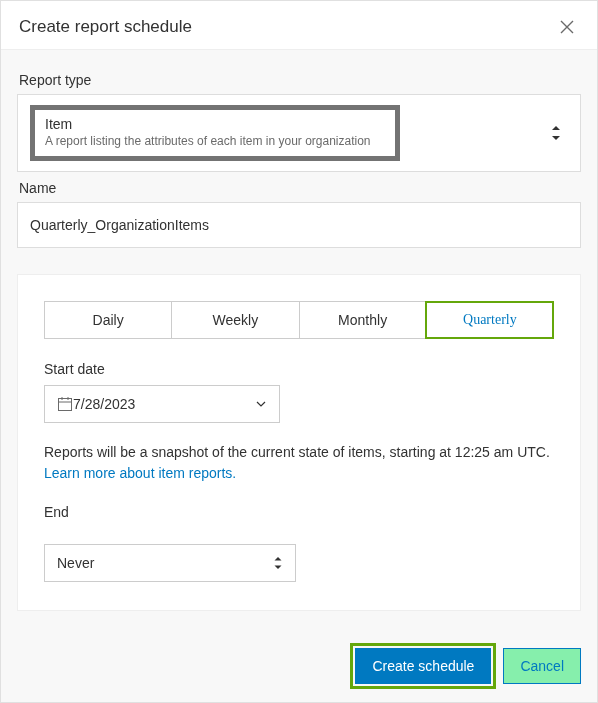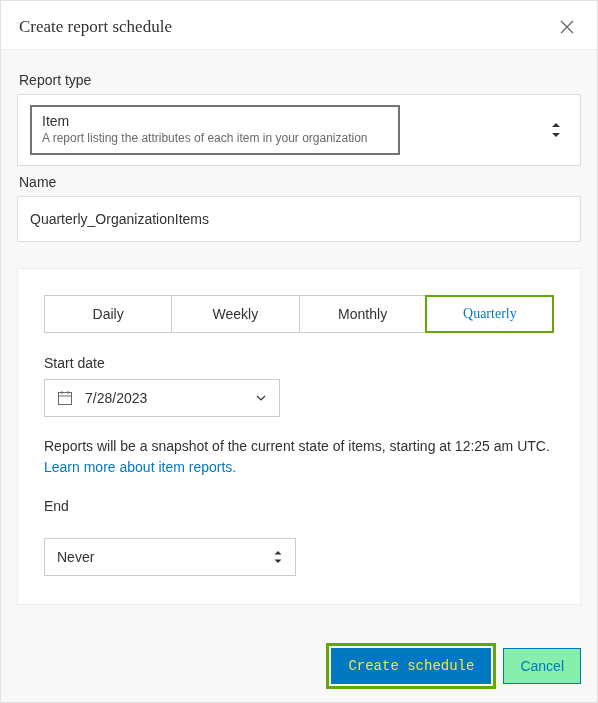--- a/index.html
+++ b/index.html
@@ -25,21 +25,20 @@
     align-items: center;
     justify-content: space-between;
     padding: 14px 18px 10px 18px;
     background: #fff;
     border-bottom: 1px solid #eee;
   }
   .modal-title {
     font-size: 17px;
     font-weight: 400;
     color: #323232;
-    font-family: Liberation Serif, serif;
   }
   .close-btn {
     width: 24px; height: 24px;
     display: flex; align-items: center; justify-content: center;
     cursor: pointer;
     color: #6a6a6a;
   }
   .body {
     padding: 14px 16px 0 16px;
     flex: 1;
@@ -52,21 +51,21 @@
   }
   .select-card {
     background: #fff;
     border: 1px solid #ddd;
     padding: 10px 12px;
     position: relative;
     display: flex;
     align-items: center;
   }
   .select-inner {
-    border: 2px solid #737373;
+    border: 5px solid #737373;
     padding: 6px 10px 8px 10px;
     flex: 1;
     margin-right: 28px;
     background: #fff;
     max-width: 370px;
   }
   .select-title {
     font-size: 14px;
     color: #323232;
   }
@@ -122,21 +121,20 @@
     font-size: 14px;
     color: #323232;
     margin: 22px 0 8px 0;
   }
   .date-field {
     width: 236px;
     border: 1px solid #ccc;
     padding: 10px 12px;
     display: flex;
     align-items: center;
-    gap: 12px;
     font-size: 14px;
     color: #323232;
     background: #fff;
   }
   .date-field .chev {
     margin-left: auto;
     color: #323232;
   }
   .info-text {
     font-size: 14px;
@@ -176,25 +174,24 @@
   .btn {
     font-size: 14px;
     padding: 9px 16px;
     cursor: pointer;
     border: 1px solid #0079c1;
     background: #86efac;
     color: #0079c1;
   }
   .btn.primary {
     background: #0079c1;
-    color: #fde047;
+    color: #ffffff;
     border: 1px solid #0079c1;
     outline: 3px solid #64a70b;
     outline-offset: 2px;
-    font-family: Liberation Mono, monospace;
   }
   svg { display: block; }
 </style>
 </head>
 <body>
 
 <div class="modal">
 
   <div class="modal-header">
     <div class="modal-title">Create report schedule</div>

